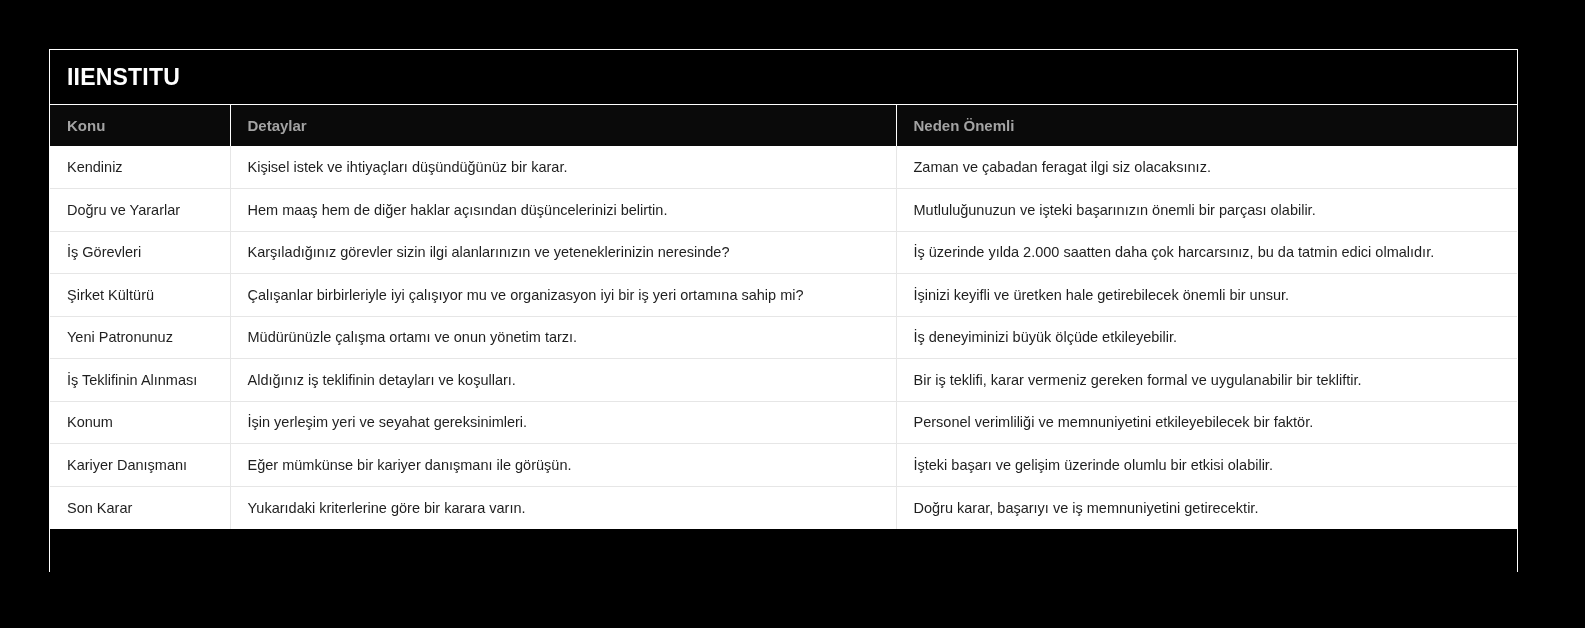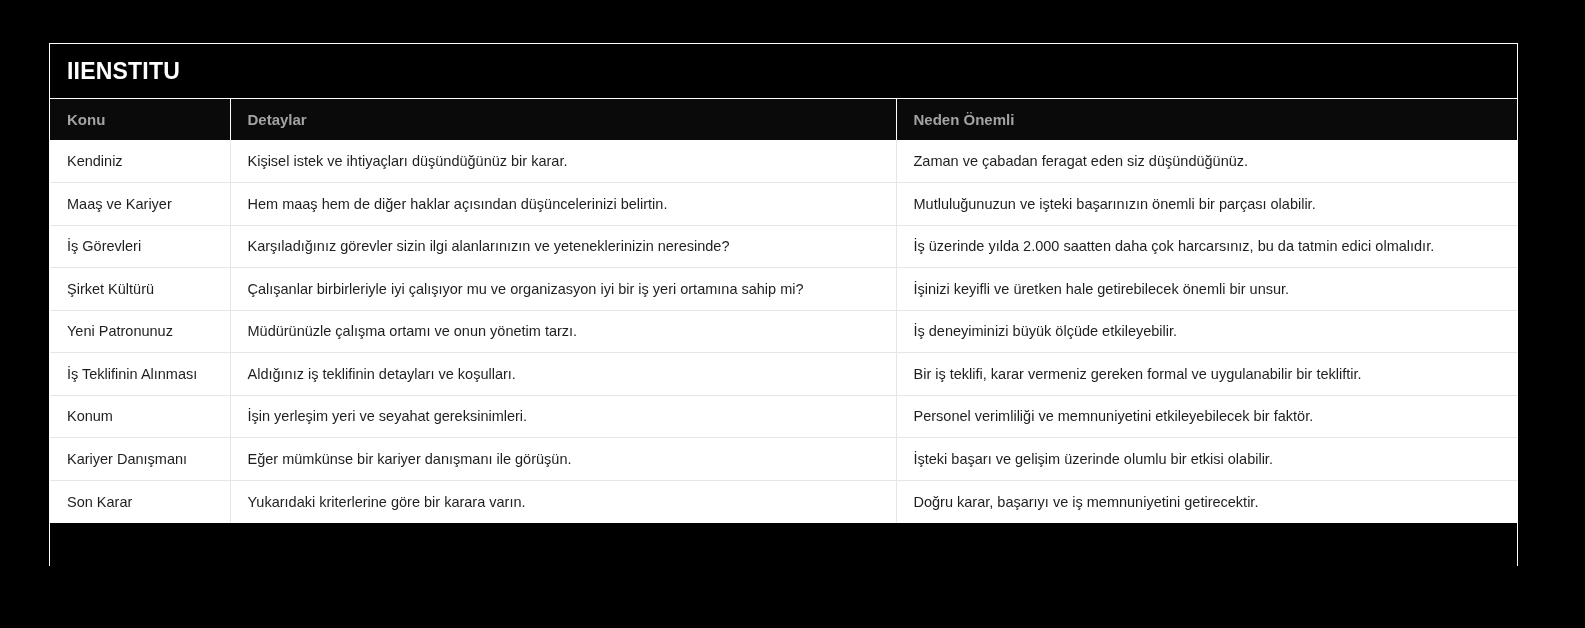--- a/index.html
+++ b/index.html
@@ -19,21 +19,21 @@
     position: relative;
     width: 1585px;
     height: 628px;
     background: #000000;
   }
 
   
   .table-card {
     position: absolute;
     left: 49px;
-    top: 43px;
+    top: 49px;
     width: 1469px;
     height: 523px;            
     overflow: hidden;
     border: 1px solid #ffffff;
     border-bottom: none;
     box-sizing: border-box;
     background: #000000;
   }
 
   .brand-bar {
@@ -118,24 +118,24 @@
         <tr>
           <th>Konu</th>
           <th>Detaylar</th>
           <th>Neden Önemli</th>
         </tr>
       </thead>
       <tbody>
         <tr>
           <td>Kendiniz</td>
           <td>Kişisel istek ve ihtiyaçları düşündüğünüz bir karar.</td>
-          <td>Zaman ve çabadan feragat eden siz düşündüğünüz.</td>
+          <td>Zaman ve çabadan feragat ilgi siz olacaksınız.</td>
         </tr>
         <tr>
-          <td>Maaş ve Kariyer</td>
+          <td>Doğru ve Yararlar</td>
           <td>Hem maaş hem de diğer haklar açısından düşüncelerinizi belirtin.</td>
           <td>Mutluluğunuzun ve işteki başarınızın önemli bir parçası olabilir.</td>
         </tr>
         <tr>
           <td>İş Görevleri</td>
           <td>Karşıladığınız görevler sizin ilgi alanlarınızın ve yeteneklerinizin neresinde?</td>
           <td>İş üzerinde yılda 2.000 saatten daha çok harcarsınız, bu da tatmin edici olmalıdır.</td>
         </tr>
         <tr>
           <td>Şirket Kültürü</td>

